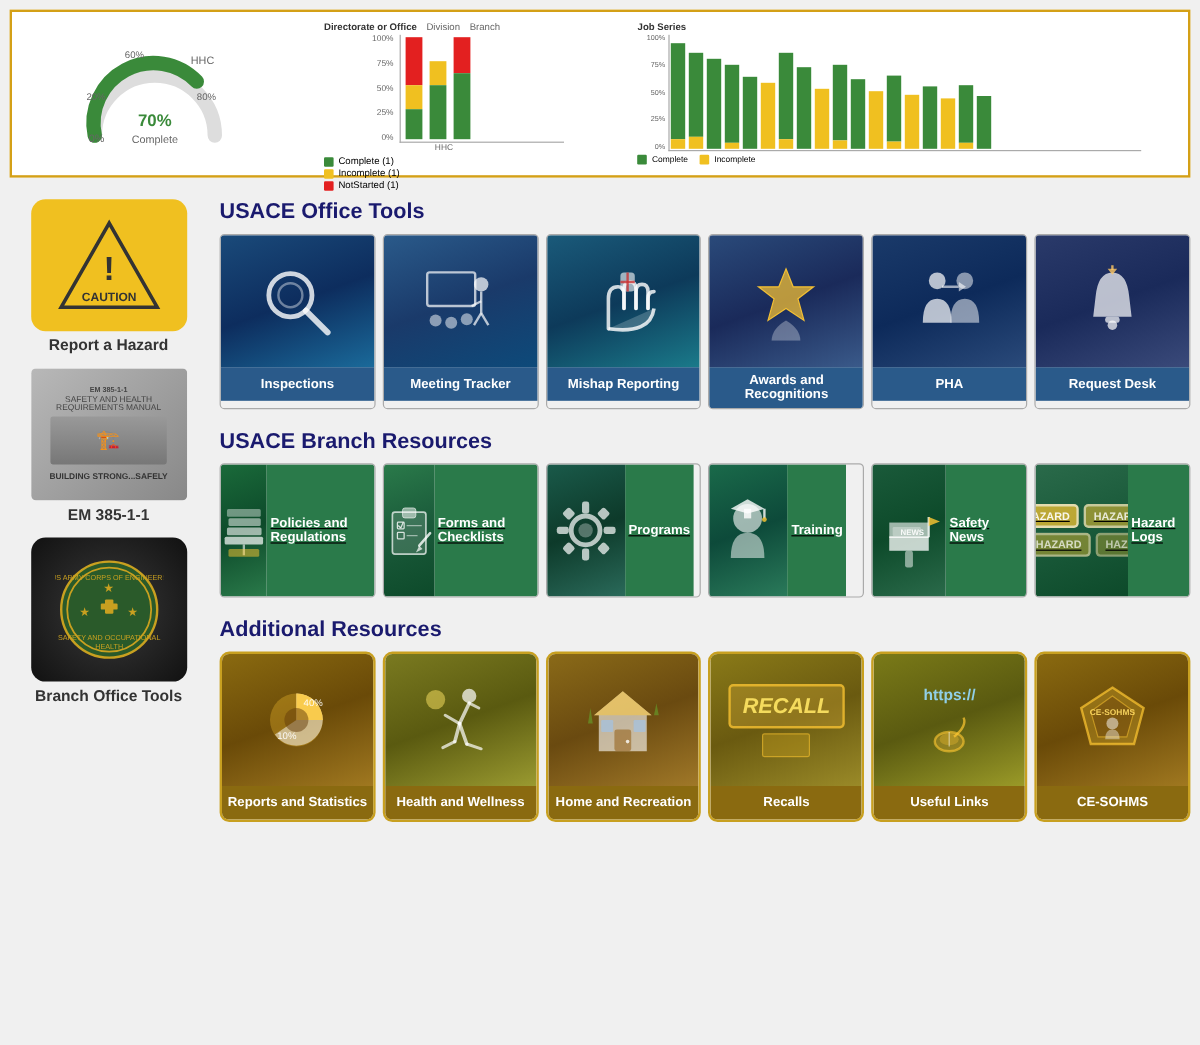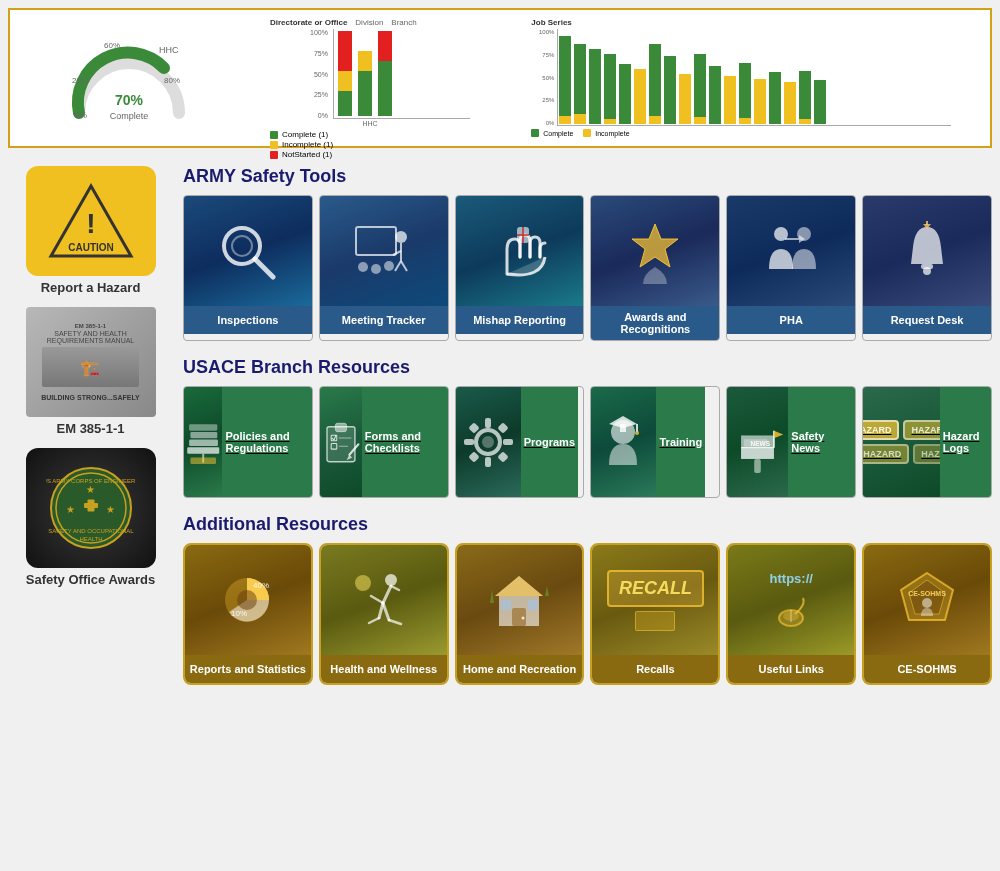--- a/index.html
+++ b/index.html
@@ -514,27 +514,27 @@
           <text x="40" y="30" font-size="10" fill="#c8a020">★</text>
 
           <rect x="38" y="40" width="14" height="5" fill="#c8a020" rx="1"></rect>
           <rect x="41.5" y="36.5" width="7" height="12" fill="#c8a020" rx="1"></rect>
 
           <text x="45" y="70" font-size="6" fill="#c8a020" text-anchor="middle">SAFETY AND OCCUPATIONAL</text>
           <text x="45" y="78" font-size="6" fill="#c8a020" text-anchor="middle">HEALTH</text>
           <text x="45" y="20" font-size="6" fill="#c8a020" text-anchor="middle">US ARMY CORPS OF ENGINEERS</text>
         </svg>
       </div>
-      <div class="sidebar-label">Safety Office Awards</div>
+      <div class="sidebar-label">Branch Office Tools</div>
     </div>
   </div>
 
   <div class="content">
 
-    <div class="section-title">ARMY Safety Tools</div>
+    <div class="section-title">USACE Office Tools</div>
     <div class="tools-grid">
 
       <div class="tool-card">
         <div class="tool-image blue-dark">
           <svg width="65" height="65" viewBox="0 0 65 65">
             <circle cx="27" cy="27" r="18" fill="none" stroke="rgba(255,255,255,0.8)" stroke-width="4"></circle>
             <line x1="40" y1="40" x2="58" y2="58" stroke="rgba(255,255,255,0.8)" stroke-width="5" stroke-linecap="round"></line>
             <circle cx="27" cy="27" r="10" fill="none" stroke="rgba(255,255,255,0.4)" stroke-width="2"></circle>
           </svg>
         </div>

